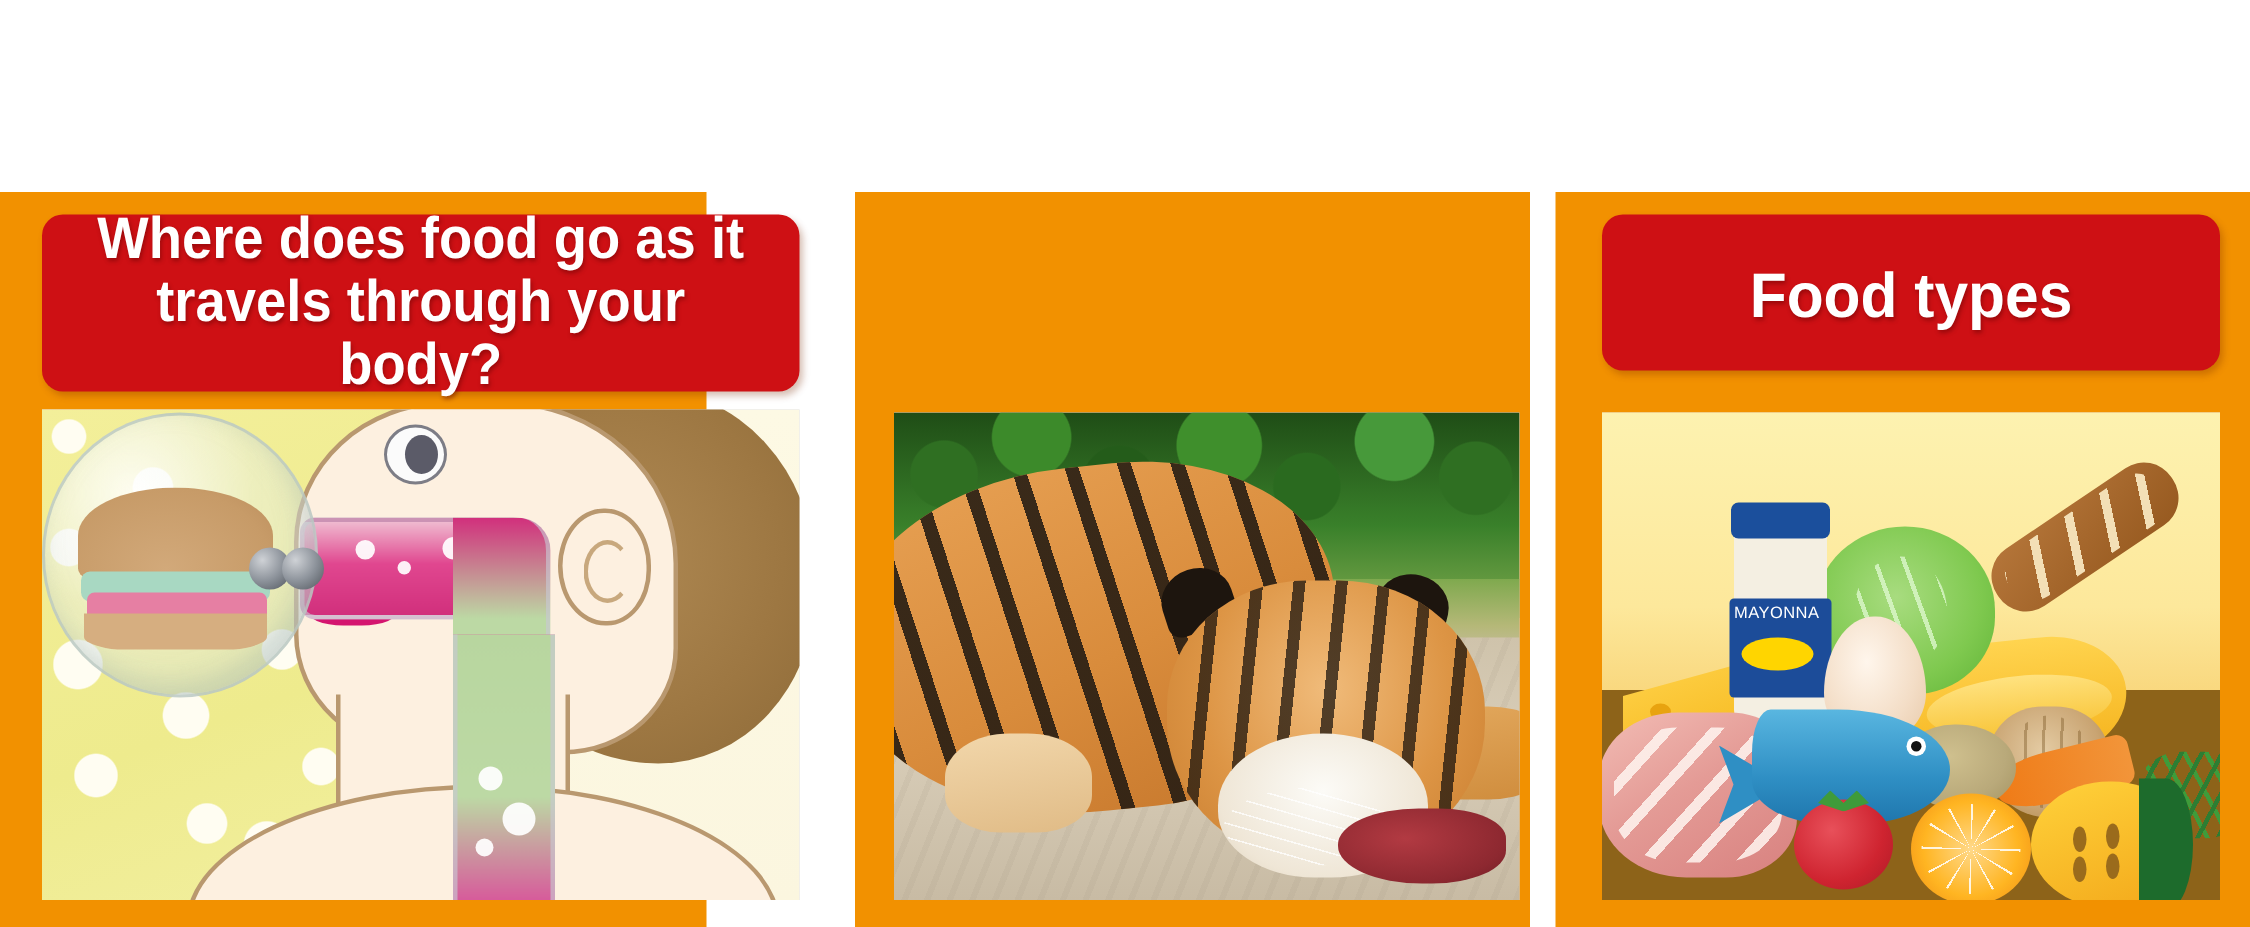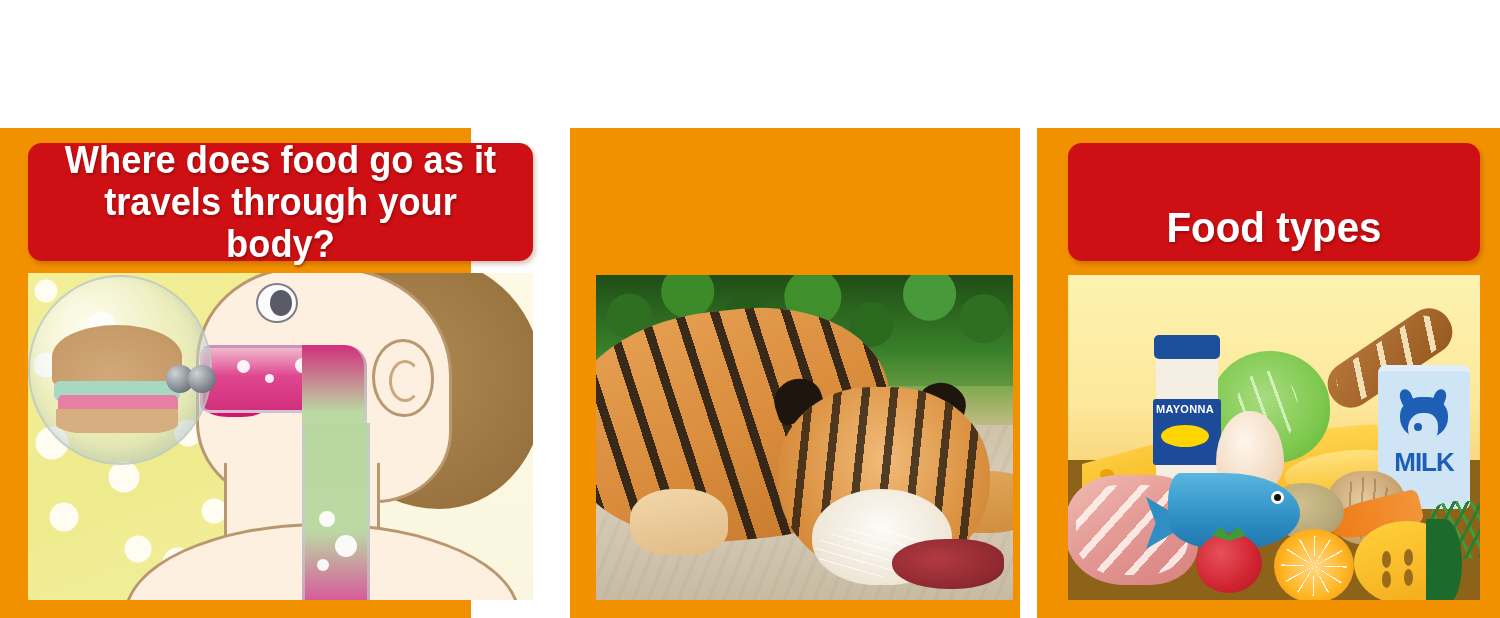--- a/index.html
+++ b/index.html
@@ -24,21 +24,21 @@
           box-shadow:2px 3px 5px rgba(120,40,0,.30);
           display:flex;align-items:center;justify-content:center;}
   .banner-text{color:#ffffff;font-family:"Liberation Sans",sans-serif;font-weight:bold;
           text-align:center;line-height:1.08;white-space:pre-line;
           text-shadow:1px 2px 3px rgba(90,0,0,.45);}
 
   .b1{left:28px;top:15px;width:505px;height:118px;}
   .b1 .banner-text{font-size:39px;transform:scaleX(.93);}
   .b2{left:26px;top:15px;width:443px;height:118px;}
   .b2 .banner-text{font-size:39px;transform:scaleX(.95);}
-  .b3{left:31px;top:15px;width:412px;height:118px;align-items:flex-end;padding-bottom:11px;box-sizing:border-box;}
+  .b3{left:31px;top:15px;width:412px;height:104px;align-items:flex-end;padding-bottom:28px;box-sizing:border-box;}
   .b3 .banner-text{font-size:42px;transform:scaleX(.96);}
 
   .media{position:absolute;overflow:hidden;background:#dcdcdc;}
   .m1{left:28px;top:145px;width:505px;height:327px;}
   .m2{left:26px;top:147px;width:417px;height:325px;}
   .m3{left:31px;top:147px;width:412px;height:325px;}
 
   
   .scene1{position:absolute;inset:0;background:linear-gradient(180deg,#fdf9e4 0%,#fbf6df 100%);}
   .dots-bg{position:absolute;left:0;top:0;width:248px;height:327px;
@@ -156,21 +156,21 @@
       background:linear-gradient(180deg,#fdf2b0 0%,#fde89b 70%,#f9d87f 100%);}
   .f{position:absolute;}
   .cheese{left:14px;top:168px;width:76px;height:62px;
       background:linear-gradient(160deg,#ffd24a 0%,#f5b81d 100%);
       clip-path:polygon(0% 100%,0% 34%,100% 0%,100% 100%);}
   .cheese i{position:absolute;background:#e8a310;border-radius:50%;}
   .mayo{left:88px;top:72px;width:62px;height:138px;background:#f4efe2;border-radius:10px 10px 12px 12px;}
   .mayo .cap{position:absolute;left:-2px;top:-12px;width:66px;height:24px;background:#1b4f9c;border-radius:5px;}
   .mayo .band{position:absolute;left:-3px;top:52px;width:68px;height:66px;background:#1c4c99;border-radius:3px;}
   .mayo .oval{position:absolute;left:8px;top:26px;width:48px;height:22px;background:#ffd500;border-radius:50%;}
-  .mayo .lbl{position:absolute;left:3px;top:4px;width:64px;color:#fff;font-size:11px;font-weight:bold;
+  .mayo .lbl{position:absolute;left:3px;top:4px;width:64px;color:#fff;font-size:11px;font-weight:normal;
       letter-spacing:.3px;font-family:"Liberation Sans",sans-serif;overflow:hidden;white-space:nowrap;}
   .cabbage{left:142px;top:76px;width:120px;height:112px;border-radius:50% 50% 46% 46%;
       background:radial-gradient(ellipse at 45% 42%, #a8dc7f 0%, #7fc94f 60%, #5fb235 100%);}
   .cabbage:after{content:"";position:absolute;left:26px;top:20px;width:62px;height:74px;
       background:repeating-linear-gradient(70deg, rgba(225,250,210,.75) 0 3px, transparent 3px 18px);
       border-radius:50%;}
   .baguette{left:252px;top:60px;width:140px;height:46px;transform:rotate(-34deg);
       background:linear-gradient(160deg,#b5763a 0%,#96591f 100%);border-radius:22px;}
   .baguette:after{content:"";position:absolute;inset:4px 10px;
       background:repeating-linear-gradient(112deg, #f3dfb6 0 6px, transparent 6px 26px);border-radius:18px;}
@@ -327,31 +327,20 @@
           <div class="f cabbage"></div>
 
           <div class="f mayo">
             <div class="cap"></div>
             <div class="band">
               <div class="lbl">MAYONNA</div>
               <div class="oval"></div>
             </div>
           </div>
 
-          <div class="f milk">
-            <div class="cow">
-              <div class="horn l"></div>
-              <div class="horn r"></div>
-              <div class="cowhead">
-                <div class="cowface"></div>
-                <div class="eye"></div>
-              </div>
-            </div>
-            <div class="word">MILK</div>
-          </div>
 
           <div class="f onion"></div>
           <div class="f egg"></div>
           <div class="f meatslab"></div>
           <div class="f carrot"></div>
           <div class="f herb"></div>
           <div class="f potato"></div>
           <div class="f fishtail"></div>
           <div class="f fish">
             <div class="feye"></div>

